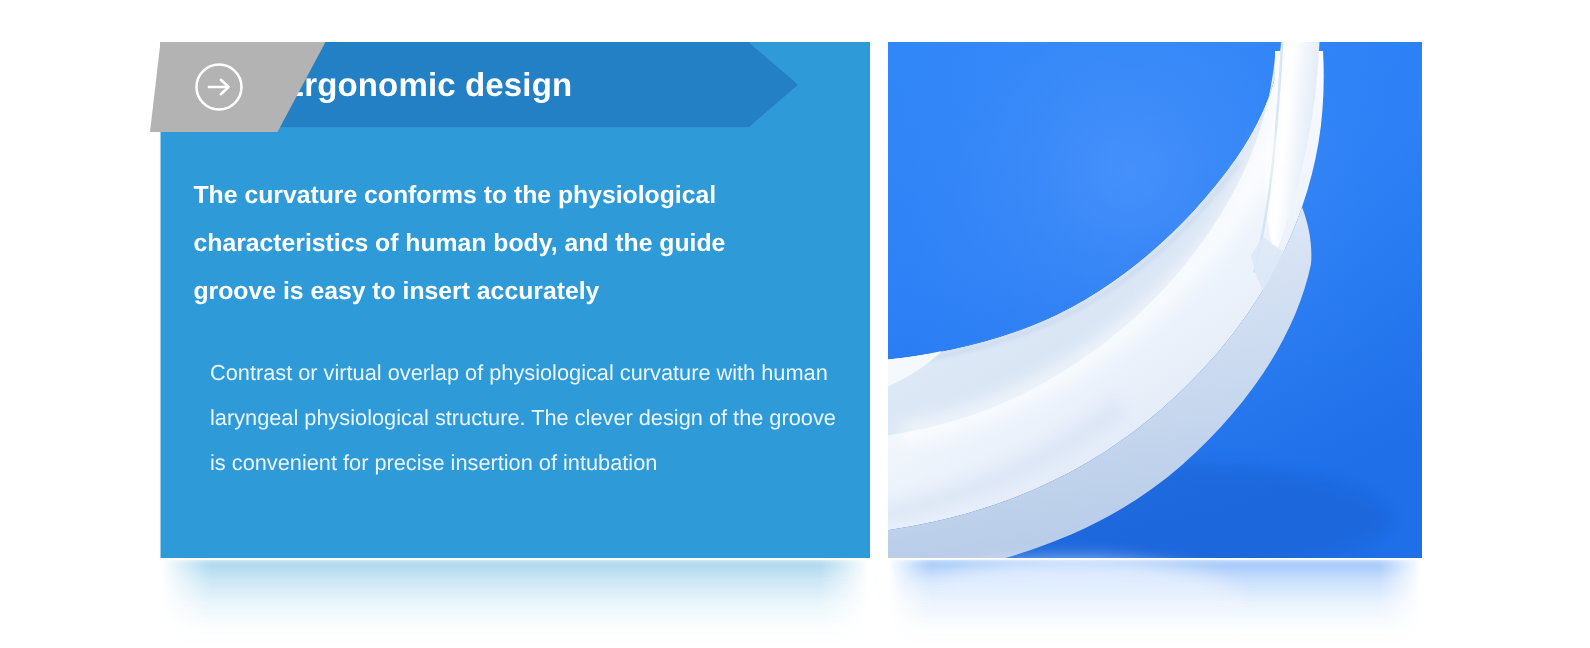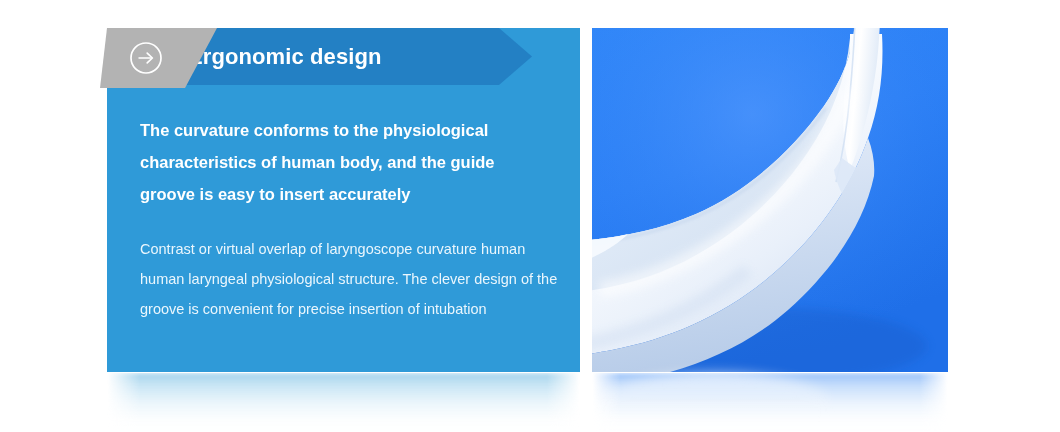--- a/index.html
+++ b/index.html
@@ -87,21 +87,21 @@
     left: 22px;
     top: 13px;
     width: 34px;
     height: 34px;
   }
   #arrow-icon svg { display: block; }
 
   
   #headline {
     position: absolute;
-    left: 33px;
+    left: 22px;
     top: 86px;
     width: 412px;
     font-size: 16.5px;
     font-weight: bold;
     line-height: 32px;
     color: #ffffff;
   }
 
   #paragraph {
     position: absolute;
@@ -202,21 +202,21 @@
         <svg width="34" height="34" viewBox="0 0 34 34">
           <circle cx="17" cy="17" r="15" fill="none" stroke="#ffffff" stroke-width="1.7"></circle>
           <line x1="9.5" y1="17" x2="23" y2="17" stroke="#ffffff" stroke-width="1.7"></line>
           <polyline points="18.2,12.2 23.4,17 18.2,21.8" fill="none" stroke="#ffffff" stroke-width="1.7" stroke-linecap="round" stroke-linejoin="round"></polyline>
         </svg>
       </div>
     </div>
 
     <div id="headline">The curvature conforms to the physiological characteristics of human body, and the guide groove is easy to insert accurately</div>
 
-    <div id="paragraph">Contrast or virtual overlap of laryngoscope curvature human human laryngeal physiological structure. The clever design of the groove is convenient for precise insertion of intubation</div>
+    <div id="paragraph">Contrast or virtual overlap of physiological curvature with human laryngeal physiological structure. The clever design of the groove is convenient for precise insertion of intubation</div>
   </div>
 
   <div id="icon-tab-shoulder"></div>
 
   <div id="image-panel">
     <div id="photo">
       <svg width="356" height="344" viewBox="0 0 356 344">
         <defs>
           <linearGradient id="bg" x1="0" y1="0" x2="0.35" y2="1">
             <stop offset="0%" stop-color="#2f86f8"></stop>

